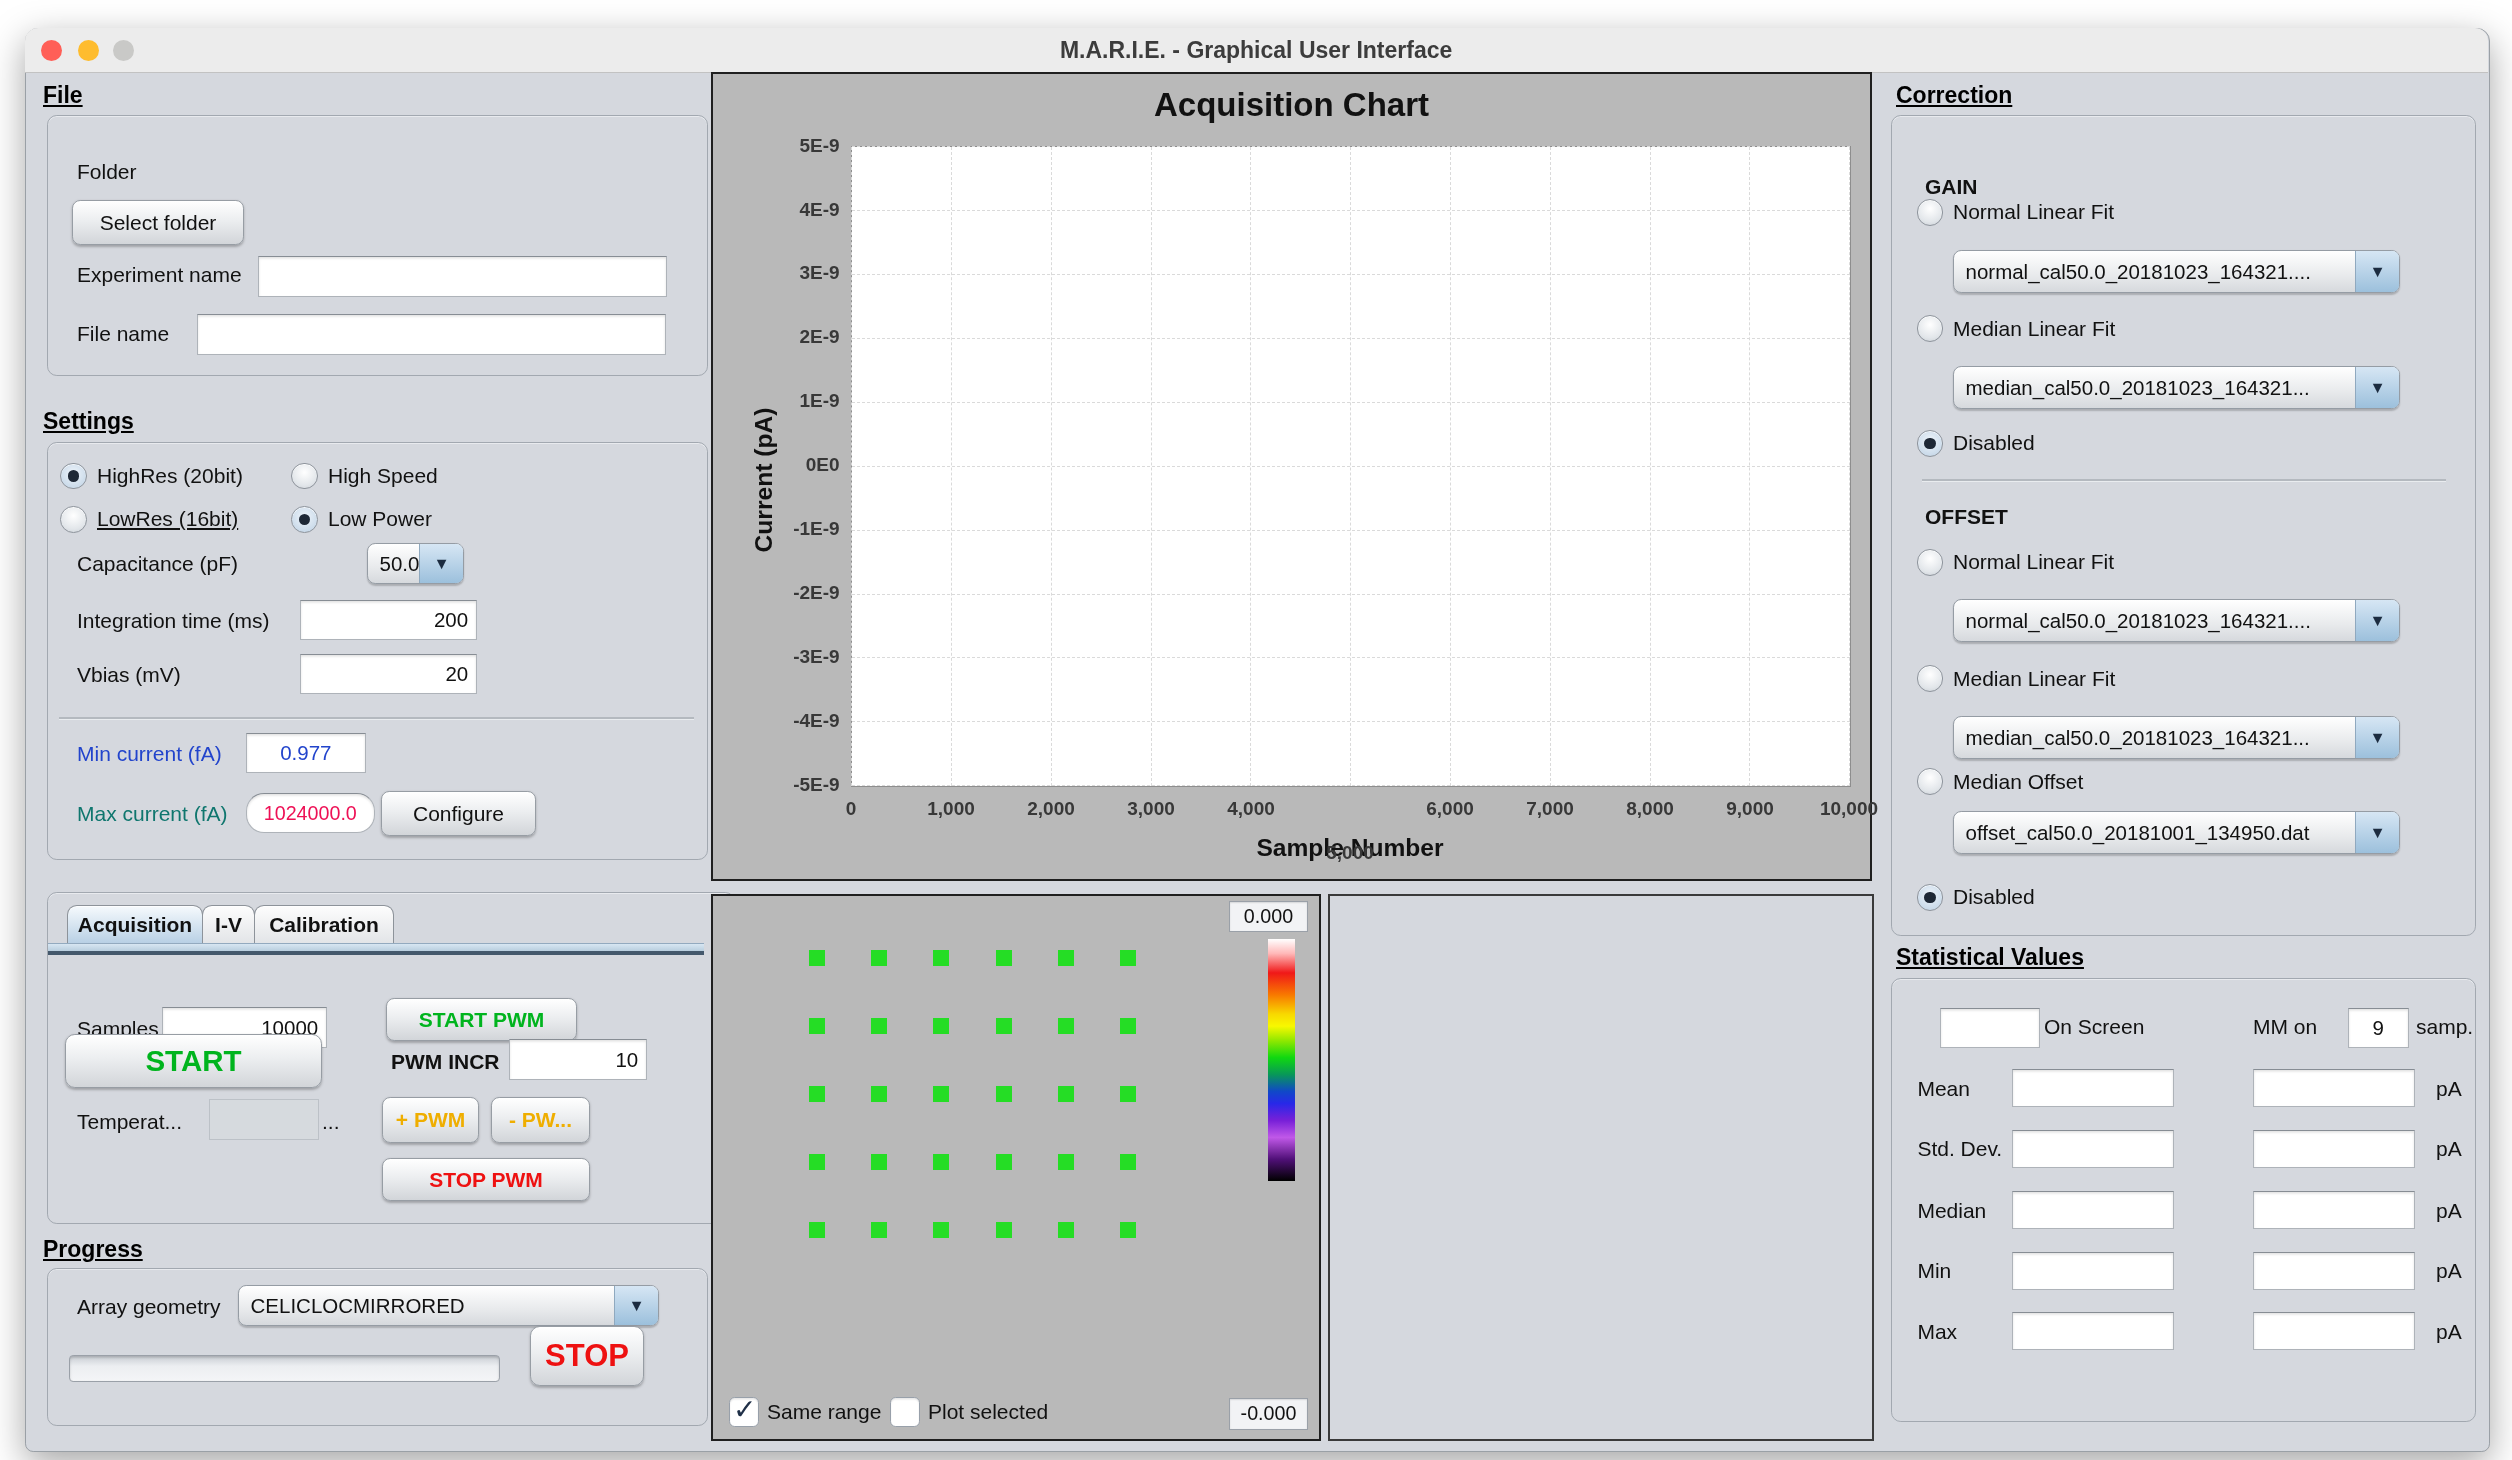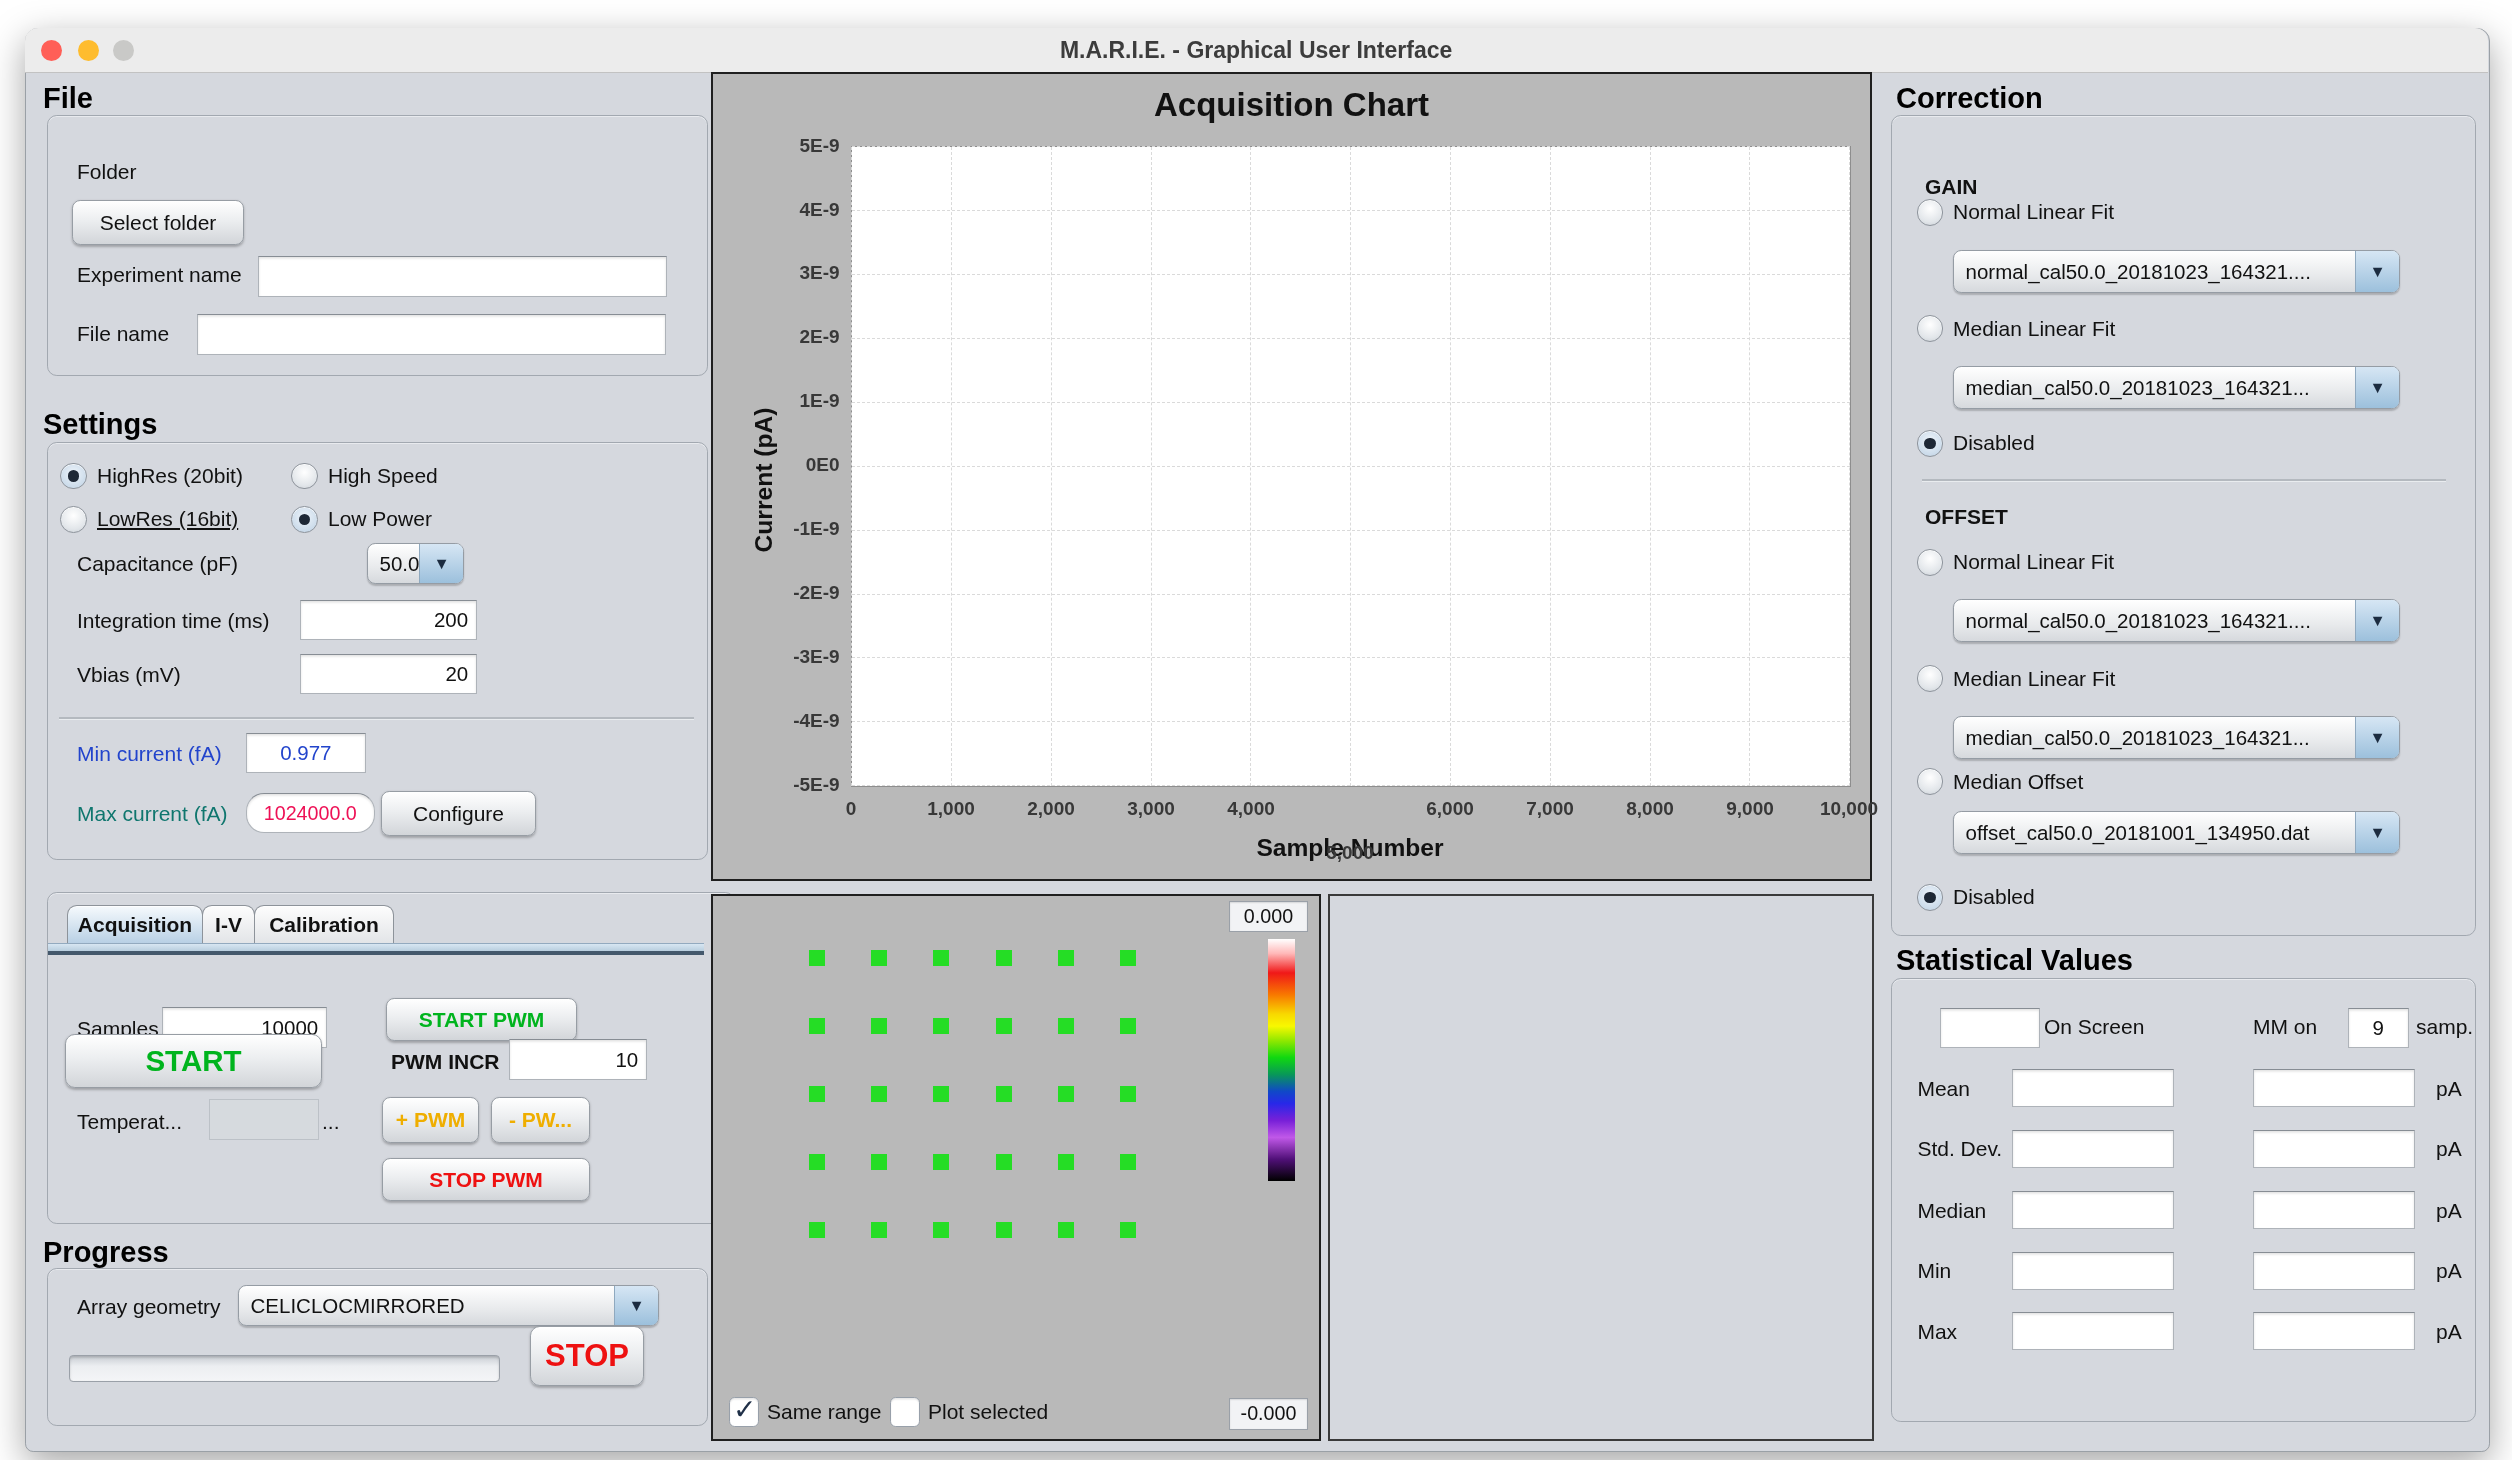--- a/index.html
+++ b/index.html
@@ -7,21 +7,21 @@
   
   .window{position:absolute;left:24.6px;top:28px;width:2463px;height:1422px;background:#d5d8de;
     border:0.8px solid #9aa0a6;border-radius:13px 13px 8.2px 8.2px;box-shadow:0 11.5px 36px rgba(0,0,0,.35);}
   .titlebar{position:absolute;left:24.6px;top:28px;width:2463px;height:44px;background:#ececec;
     border-bottom:1.6px solid #c2c2c2;border-radius:13px 13px 0 0;}
   .tl{position:absolute;top:11.5px;width:21px;height:21px;border-radius:50%;}
   .title-text{position:absolute;left:0;top:0;width:100%;height:44px;line-height:44px;text-align:center;
     font-weight:bold;font-size:23px;color:#3c3c3c;}
   
   .gbox{position:absolute;border:1.6px solid #a2a8b0;border-radius:9.8px;box-shadow:inset 0 0.8px 0 #eef0f4;}
-  .glabel{position:absolute;font-weight:bold;font-size:29px;color:#000;}
+  .glabel{position:absolute;font-weight:bold;font-size:23px;color:#000;text-decoration:underline;}
   .lbl{position:absolute;white-space:nowrap;}
   
   .btn{position:absolute;display:flex;align-items:center;justify-content:center;
     background:linear-gradient(#ffffff,#eceef0 45%,#d2d5d9);border:1.6px solid #979da4;border-radius:8.2px;
     box-shadow:0 1.6px 2.5px rgba(0,0,0,.25), inset 0 0.8px 0 #fff;font-size:21px;color:#111;cursor:default;}
   .input{position:absolute;background:#fff;border:1.6px solid #aeb3b9;border-top-color:#878d94;
     display:flex;align-items:center;padding:0 8.2px;font-size:20.5px;box-shadow:inset 0 1.6px 2.5px rgba(0,0,0,.12);}
   .input.num{justify-content:flex-end;}
   .input.center{justify-content:center;padding:0 3.3px;}
   .input.focus{border-color:#4a90d0;box-shadow:0 0 0 4.1px rgba(110,160,220,.55), inset 0 1.6px 2.5px rgba(0,0,0,.1);}

